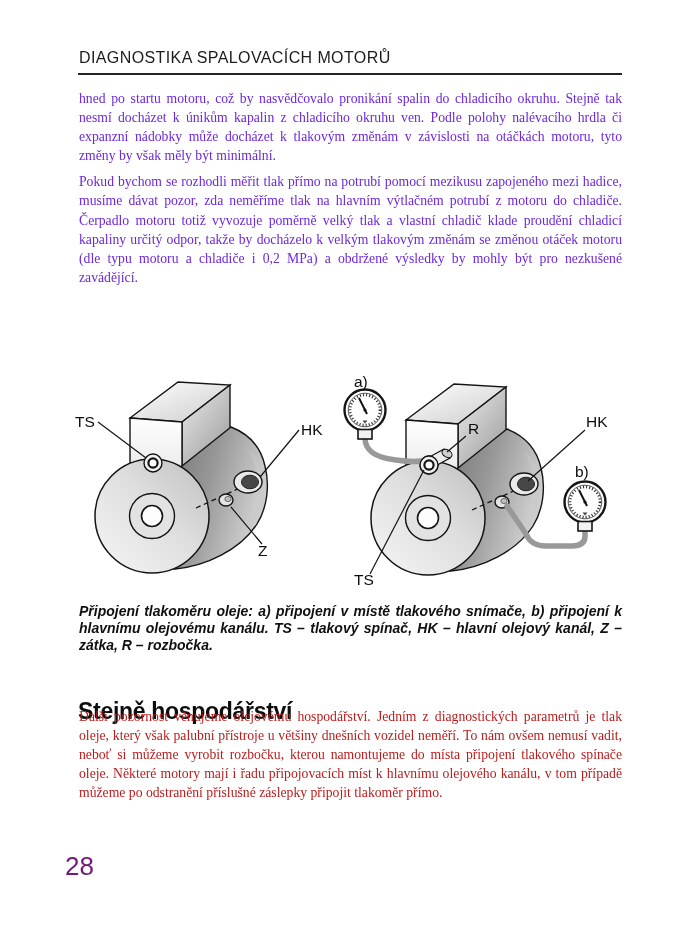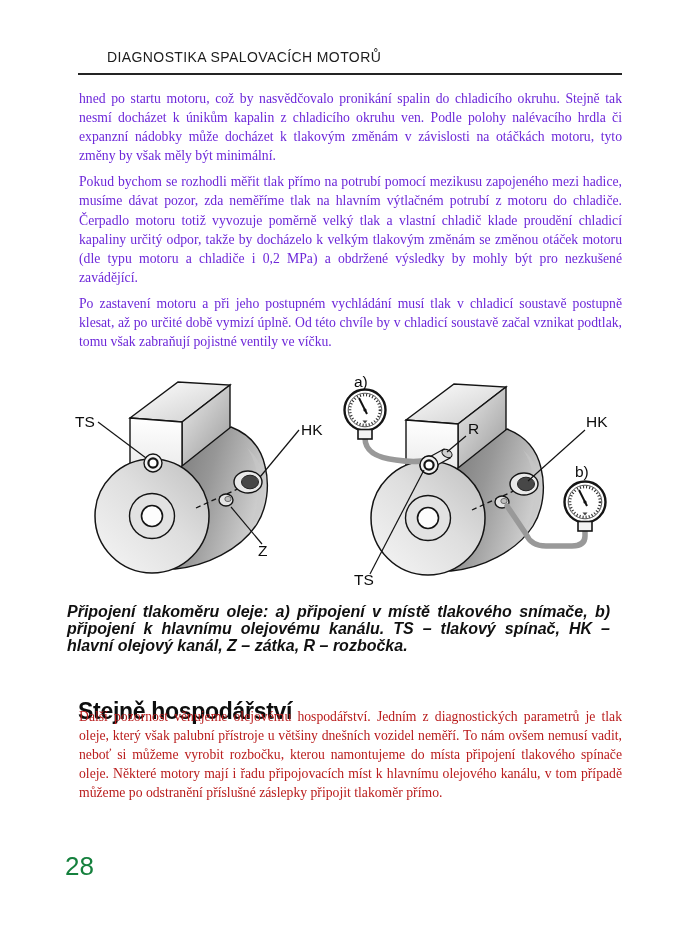--- a/index.html
+++ b/index.html
@@ -2,64 +2,63 @@
 <html lang="cs"><head>
 <meta charset="utf-8">
 <style>
   html,body{margin:0;padding:0;}
   body{
     width:700px;height:926px;background:#ffffff;position:relative;overflow:hidden;
     font-family:"Liberation Serif",serif;color:#222;
   }
   .running-head{
     position:absolute;left:79px;top:49px;
-    font-family:"Liberation Sans",sans-serif;font-size:14px;letter-spacing:.4px;
-    color:#1c1c1c;white-space:nowrap;margin-left:28px;
+    font-family:"Liberation Sans",sans-serif;font-size:16px;letter-spacing:.4px;
+    color:#1c1c1c;white-space:nowrap;
   }
   .head-rule{
     position:absolute;left:78px;top:73px;width:544px;height:2px;background:#242424;
   }
   .bodytext{
     position:absolute;left:79px;top:89px;width:543px;
     font-size:13.7px;line-height:19.1px;text-align:justify;color:#6d28d9;
   }
   .bodytext p{margin:0 0 7px 0;}
   .figure-svg{position:absolute;left:0;top:360px;}
   .fig-caption{
-    position:absolute;left:67px;top:603px;width:543px;
+    position:absolute;left:79px;top:603px;width:543px;
     font-family:"Liberation Sans",sans-serif;font-style:italic;font-weight:bold;
-    font-size:16px;line-height:17px;text-align:justify;color:#101010;
+    font-size:14px;line-height:17px;text-align:justify;color:#101010;
   }
   .section-heading{
     position:absolute;left:78px;top:681px;
     font-family:"Liberation Sans",sans-serif;font-weight:bold;font-size:23px;
     letter-spacing:-.3px;line-height:1;color:#0d0d0d;white-space:nowrap;
   }
   .oil-par{
     position:absolute;left:79px;top:707px;width:543px;
     font-size:13.7px;line-height:19.1px;text-align:justify;color:#b91c1c;
   }
   .page-number{
     position:absolute;left:65px;top:851px;
-    font-family:"Liberation Sans",sans-serif;font-size:26px;color:#15803d;
+    font-family:"Liberation Sans",sans-serif;font-size:26px;color:#701a75;
   }
   svg text{
     font-family:"Liberation Sans",sans-serif;font-size:15.5px;fill:#0c0c0c;
   }
 </style>
 </head>
 <body>
 
 <div class="running-head">DIAGNOSTIKA SPALOVACÍCH MOTORŮ</div>
 <div class="head-rule"></div>
 
 <div class="bodytext">
   <p>hned po startu motoru, což by nasvědčovalo pronikání spalin do chladicího okruhu. Stejně tak nesmí docházet k únikům kapalin z chladicího okruhu ven. Podle polohy nalévacího hrdla či expanzní nádobky může docházet k tlakovým změnám v závislosti na otáčkách motoru, tyto změny by však měly být minimální.</p>
   <p>Pokud bychom se rozhodli měřit tlak přímo na potrubí pomocí mezikusu zapojeného mezi hadice, musíme dávat pozor, zda neměříme tlak na hlavním výtlačném potrubí z motoru do chladiče. Čerpadlo motoru totiž vyvozuje poměrně velký tlak a vlastní chladič klade proudění chladicí kapaliny určitý odpor, takže by docházelo k velkým tlakovým změnám se změnou otáček motoru (dle typu motoru a chladiče i 0,2 MPa) a obdržené výsledky by mohly být pro nezkušené zavádějící.</p>
-  <p>Po zastavení motoru a při jeho postupném vychládání musí tlak v chladicí soustavě postupně klesat, až po určité době vymizí úplně. Od této chvíle by v chladicí soustavě začal vznikat podtlak, tomu však zabraňují pojistné ventily ve víčku.</p>
 </div>
 
 <svg class="figure-svg" width="700" height="250" viewBox="0 0 700 250" xmlns="http://www.w3.org/2000/svg" xmlns:xlink="http://www.w3.org/1999/xlink">
   <defs>
     <linearGradient id="gBody" x1="0" y1="0" x2="1" y2="0.35">
       <stop offset="0" stop-color="#696969"></stop>
       <stop offset="0.55" stop-color="#979797"></stop>
       <stop offset="1" stop-color="#cfcfcf"></stop>
     </linearGradient>
     <linearGradient id="gFace" x1="0" y1="1" x2="1" y2="0">

